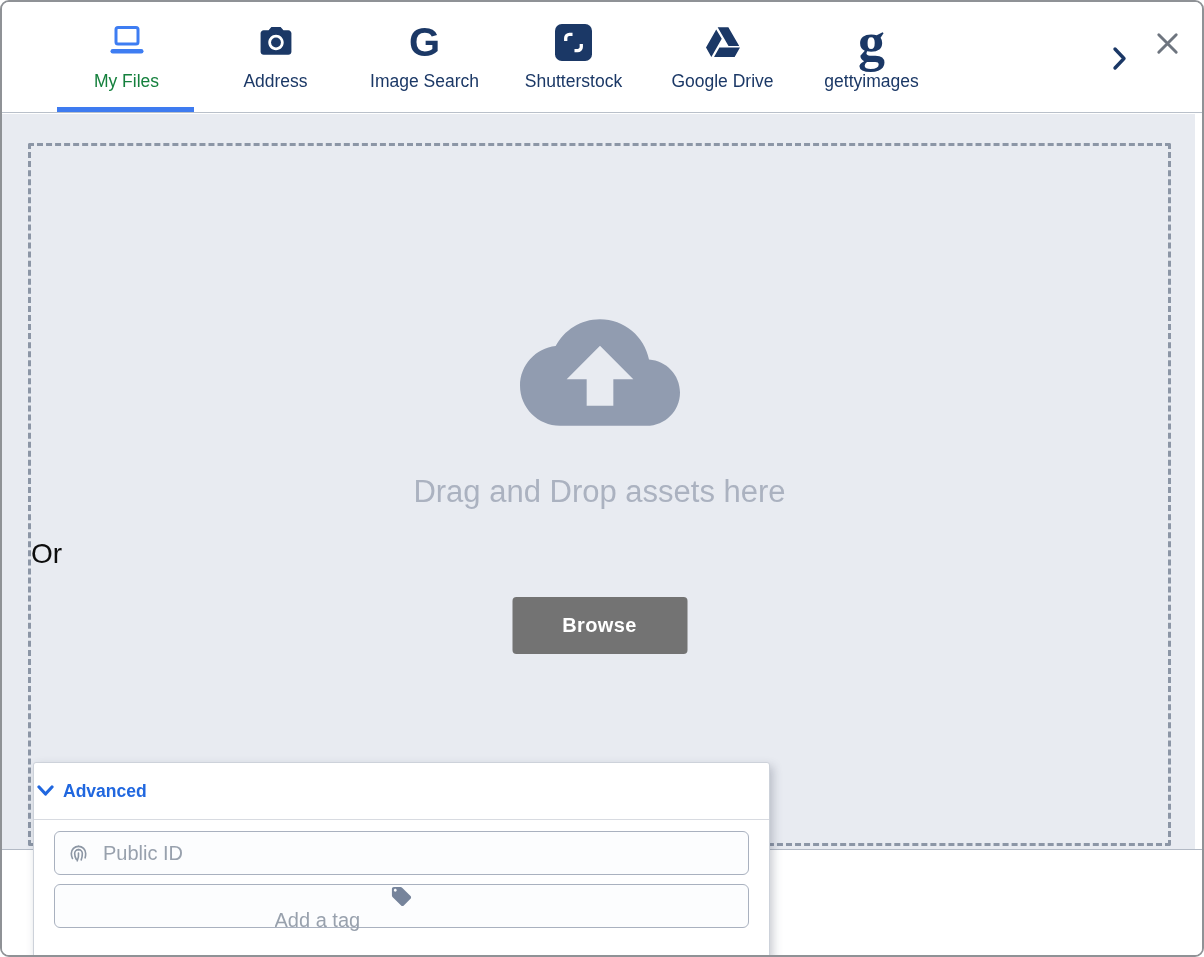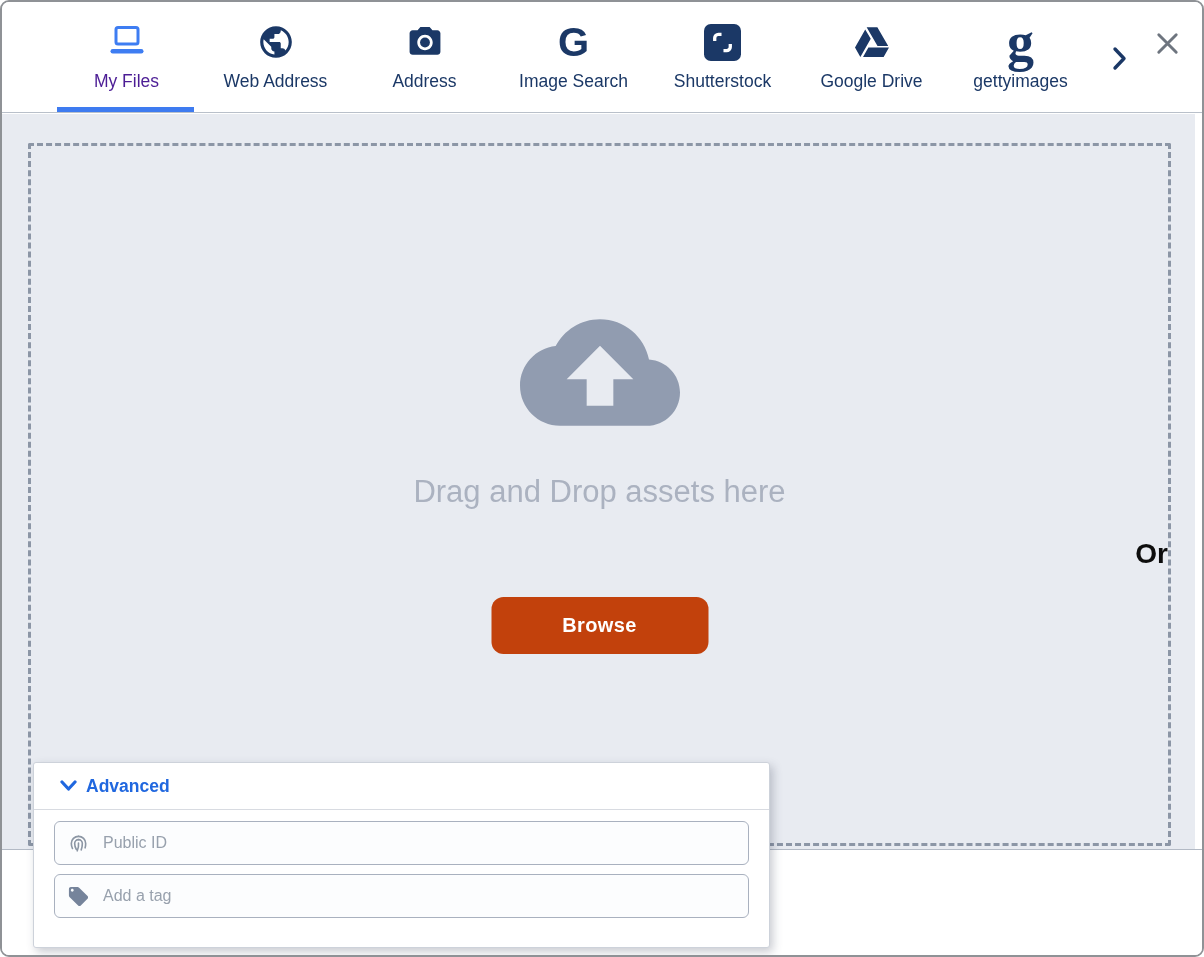--- a/index.html
+++ b/index.html
@@ -28,21 +28,21 @@
     display:flex; flex-direction:column; align-items:center;
     cursor:pointer;
   }
   .tab .ticon {
     height:42px; margin-top:19px;
     display:flex; align-items:center; justify-content:center;
   }
   .tab .tlabel {
     margin-top:8px; font-size:17.5px; color:#1b3866; white-space:nowrap;
   }
-  .tab.active .tlabel { color:#4c1d95; }
+  .tab.active .tlabel { color:#15803d; }
   .tab.active::after {
     content:""; position:absolute; left:5px; right:7px; bottom:0;
     height:5px; background:#3e7bf0;
   }
   .g-glyph {
     font-size:40px; font-weight:700; color:#1b3866; line-height:40px;
   }
   .getty-glyph {
     font-family:"Liberation Serif", serif;
     font-size:54px; font-weight:700; color:#1b3866; line-height:34px;
@@ -71,96 +71,88 @@
   .cloud {
     position:absolute; top:173px; left:50%; transform:translateX(-50%);
     line-height:0;
   }
   .dragtext {
     position:absolute; top:328px; left:0; width:100%;
     text-align:center; font-size:31px; color:#abb2c0;
   }
   .ortext {
     position:absolute; top:392px; left:0; width:100%;
-    text-align:right; font-size:28px; color:#0d0d0d;font-weight:bold;
+    text-align:left; font-size:28px; color:#0d0d0d;
   }
   .browse {
     position:absolute; top:451px; left:50%; transform:translateX(-50%);
-    width:217px; height:57px;
-    background:#c2410c; color:#ffffff;
+    width:175px; height:57px;
+    background:#737373; color:#ffffff;
     font-family:inherit; font-size:20px; font-weight:700; letter-spacing:.4px;
-    border:none; border-radius:12px; cursor:pointer;
+    border:none; border-radius:4px; cursor:pointer;
   }
 
   
   .footer {
     position:absolute; left:0; right:0; top:847px; bottom:0;
     background:#ffffff;
     border-top:1px solid #b3bac5;
   }
 
   
   .advanced {
     position:absolute; left:31px; top:760px; width:737px;
     background:#ffffff;
     border:1px solid #cdd2da;
     border-radius:3px;
     box-shadow:3px 4px 10px rgba(60,70,90,.28);
     z-index:5;
   }
   .adv-header {
-    height:47px; display:flex; align-items:center;
-    padding-left:26px;
+    height:57px; display:flex; align-items:center;
+    padding-left:3px;
     border-bottom:1px solid #d8dbe1;
     cursor:pointer;
   }
   .adv-title {
     margin-left:9px; color:#2067df; font-weight:700; font-size:17.5px;
   }
   .adv-body { padding:11px 20px 13px 20px; }
   .adv-field {
     display:flex; align-items:center;
     height:44px; margin-bottom:9px;
     border:1.5px solid #a9b1bf; border-radius:6px;
     background:#fcfdfe; padding:0 12px;
   }
-  .adv-field:last-child { margin-bottom:16px; }
+  .adv-field:last-child { margin-bottom:16px;flex-direction:column; }
   .adv-field .ficon { display:flex; align-items:center; line-height:0; }
   .adv-field input {
     flex:1; margin-left:11px;
     border:none; outline:none; background:transparent;
-    font-family:inherit; font-size:16px; color:#8b5cf6;
+    font-family:inherit; font-size:20px; color:#8b5cf6;
   }
   .adv-field input::placeholder { color:#98a1ad; opacity:1; }
 </style>
 </head>
 <body>
 
 <div class="widget">
 
   <div class="tabbar">
 
     <div class="tab active">
       <span class="ticon">
         <svg width="44" height="36" viewBox="0 0 44 34">
           <rect x="11" y="2.5" width="22" height="16.5" rx="2" fill="none" stroke="#3e7df2" stroke-width="3"></rect>
           <rect x="5.5" y="24" width="33" height="4.5" rx="2.2" fill="#3e7df2"></rect>
         </svg>
       </span>
       <span class="tlabel">My Files</span>
     </div>
 
-    <div class="tab">
-      <span class="ticon">
-        <svg width="38" height="38" viewBox="0 0 24 24">
-          <path fill="#1b3866" d="M12 2C6.48 2 2 6.48 2 12s4.48 10 10 10 10-4.48 10-10S17.52 2 12 2zm-1 17.93c-3.95-.49-7-3.85-7-7.93 0-.62.08-1.21.21-1.79L9 15v1c0 1.1.9 2 2 2v1.93zm6.9-2.54c-.26-.81-1-1.39-1.9-1.39h-1v-3c0-.55-.45-1-1-1H8v-2h2c.55 0 1-.45 1-1V7h2c1.1 0 2-.9 2-2v-.41c2.93 1.19 5 4.06 5 7.41 0 2.08-.8 3.97-2.1 5.39z"></path>
-        </svg>
-      </span>
-      <span class="tlabel">Web Address</span>
-    </div>
 
     <div class="tab">
       <span class="ticon">
         <svg width="40" height="37" viewBox="0 0 24 24">
           <path fill="#1b3866" fill-rule="evenodd" d="M9 2L7.17 4H4c-1.1 0-2 .9-2 2v12c0 1.1.9 2 2 2h16c1.1 0 2-.9 2-2V6c0-1.1-.9-2-2-2h-3.17L15 2H9zm3 15c-2.76 0-5-2.24-5-5s2.24-5 5-5 5 2.24 5 5-2.24 5-5 5z"></path>
           <circle cx="12" cy="12" r="3.2" fill="#1b3866"></circle>
         </svg>
       </span>
       <span class="tlabel">Address</span>
     </div>

